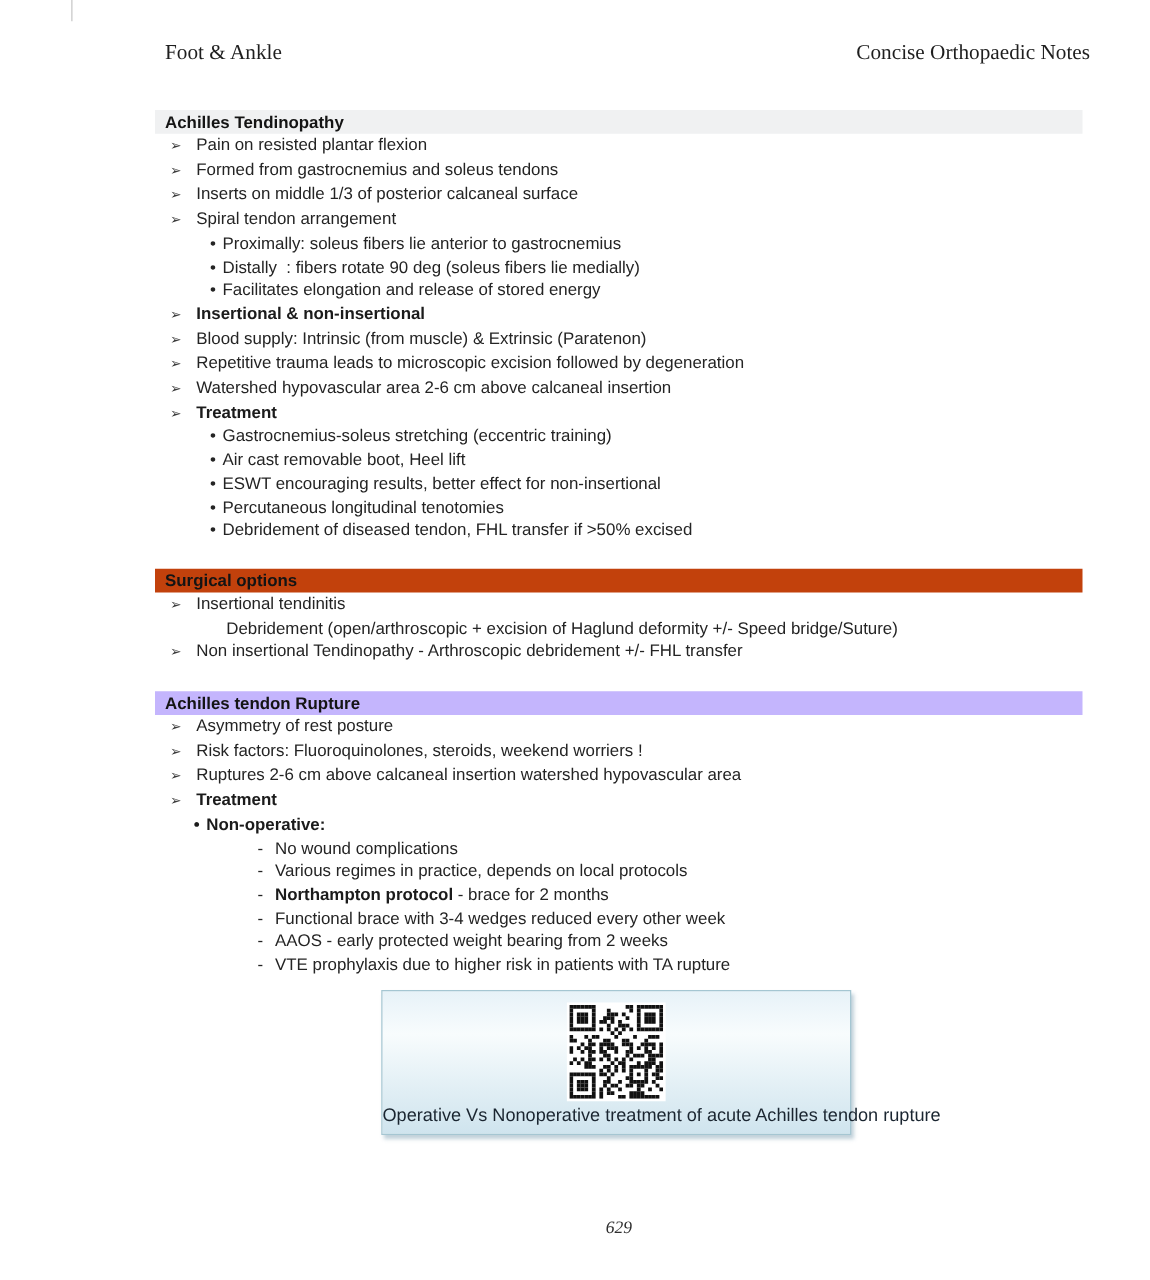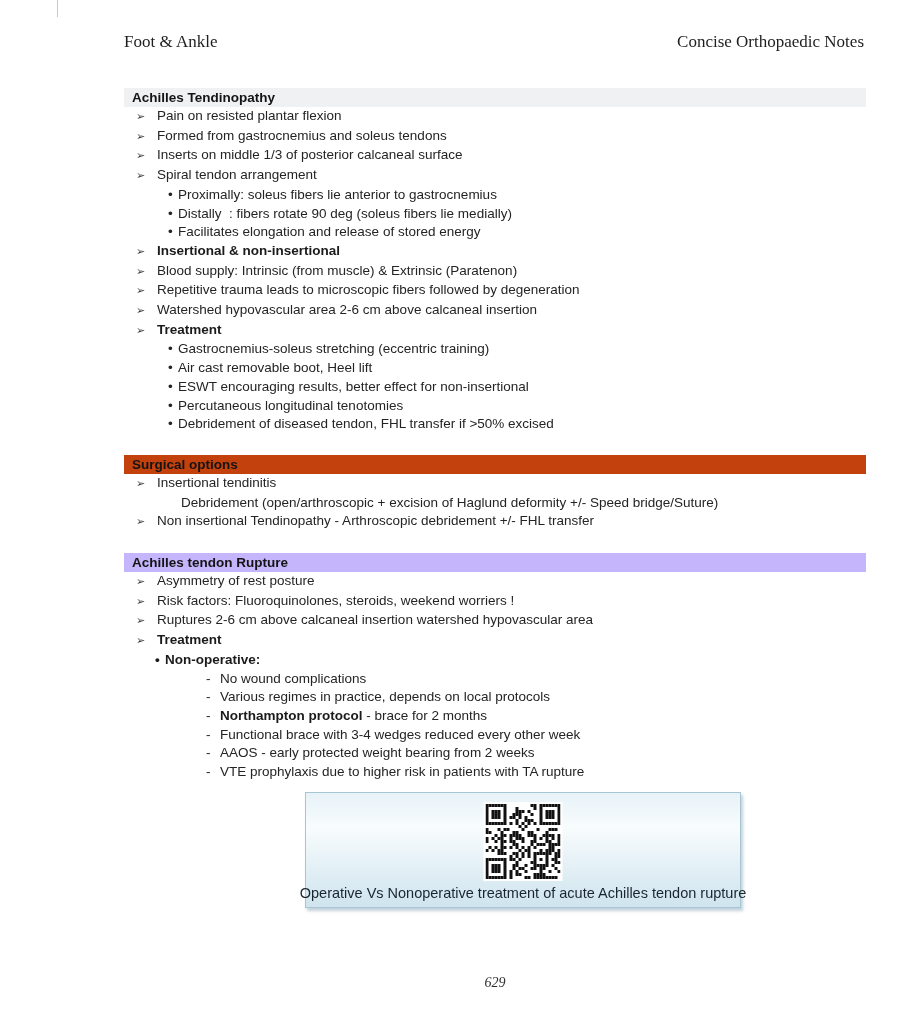--- a/index.html
+++ b/index.html
@@ -10,21 +10,21 @@
     font-family: "Liberation Sans", sans-serif;
     color: #222222;
     position: relative;
     overflow: hidden;
   }
   .scan-artifact {
     position: absolute; left: 57px; top: 0;
     width: 1px; height: 17px; background: #c8c8c8;
   }
   .page-header {
-    position: absolute; left: 124px; top: 32px; width: 740px;
+    position: absolute; left: 132px; top: 32px; width: 740px;
     display: flex; justify-content: space-between;
     font-family: "Liberation Serif", serif;
     font-size: 17px; color: #1e1e1e;
   }
   .content {
     position: absolute; left: 124px; top: 88px; width: 742px;
   }
   .section + .section { margin-top: 21px; }
   .section-title {
     font-weight: 700; font-size: 13.5px; line-height: 19px;
@@ -42,25 +42,25 @@
   }
   .level-bullet { padding-left: 44px; }
   .level-bullet.tight { padding-left: 31px; }
   .level-bullet .marker { width: 10px; }
   .level-dash   { padding-left: 82px; }
   .level-dash .marker { width: 14px; }
   .level-plain  { padding-left: 57px; text-align: right; }
   .bold, .row b { font-weight: 700; color: #1b1b1b; }
   .qr-panel {
     margin: 10px 0 0 181px;
-    width: 436px; height: 116px;
+    width: 376px; height: 116px;
     border: 1px solid #a5c6d2;
     position: relative;
     display: flex; flex-direction: column;
-    align-items: center; justify-content: flex-end;
+    align-items: flex-start; justify-content: flex-end;
   }
   .qr-code {
     position: absolute; top: 9px; left: 50%;
     transform: translateX(-50%);
     background: #ffffff; padding: 2px; line-height: 0;
   }
   .qr-caption {
     font-size: 14.5px; color: #1a2530; padding-bottom: 6px;
     white-space: nowrap;
   }
@@ -115,21 +115,21 @@
       <div class="row level-arrow bold">
         <span class="marker">➢</span>
         <span class="txt">Insertional &amp; non-insertional</span>
       </div>
       <div class="row level-arrow">
         <span class="marker">➢</span>
         <span class="txt">Blood supply: Intrinsic (from muscle) &amp; Extrinsic (Paratenon)</span>
       </div>
       <div class="row level-arrow">
         <span class="marker">➢</span>
-        <span class="txt">Repetitive trauma leads to microscopic fibers followed by degeneration</span>
+        <span class="txt">Repetitive trauma leads to microscopic excision followed by degeneration</span>
       </div>
       <div class="row level-arrow">
         <span class="marker">➢</span>
         <span class="txt">Watershed hypovascular area 2-6 cm above calcaneal insertion</span>
       </div>
       <div class="row level-arrow bold">
         <span class="marker">➢</span>
         <span class="txt">Treatment</span>
       </div>
       <div class="row level-bullet">

